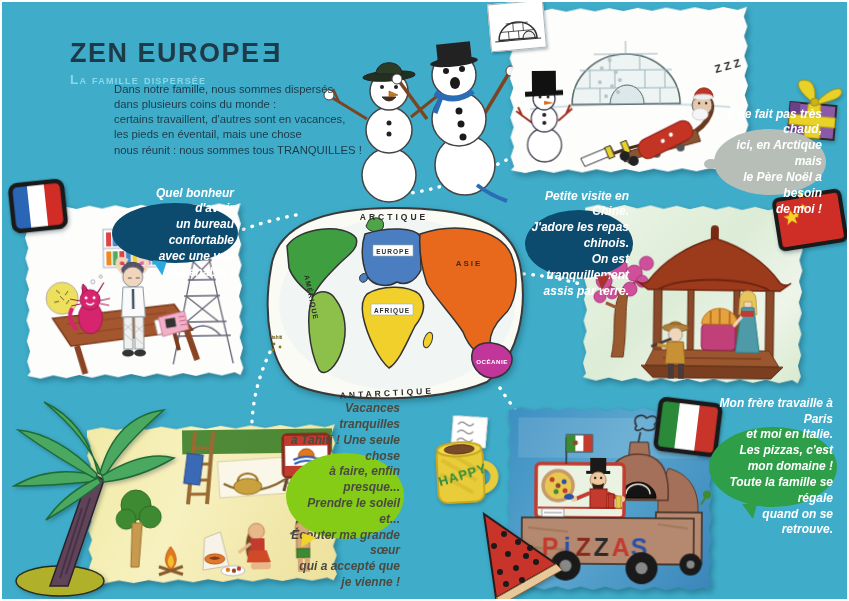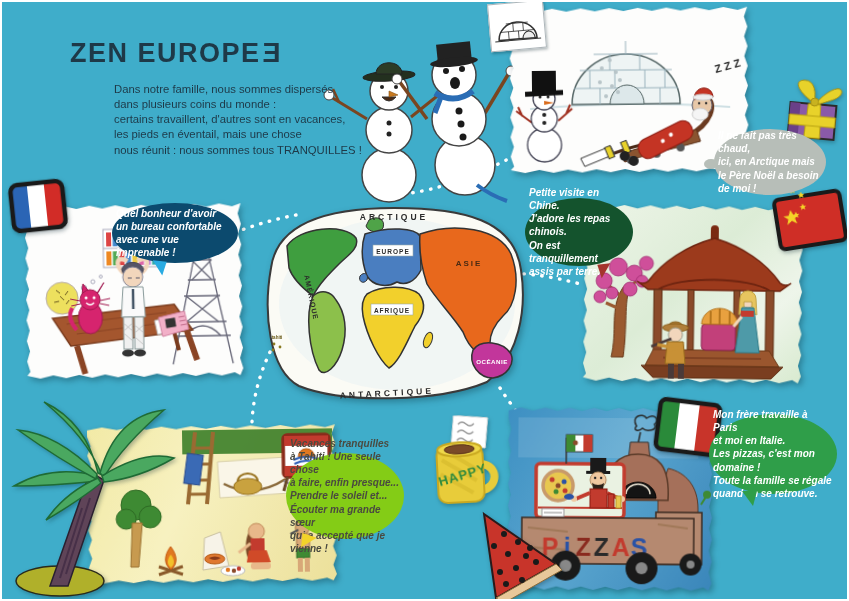--- a/index.html
+++ b/index.html
@@ -43,29 +43,29 @@
   .flag{position:absolute;z-index:4;filter:drop-shadow(1px 2px 2px rgba(0,30,40,.35));}
   #flag-france{left:6px;top:177px;width:60px;height:54px;transform:rotate(-6deg);}
   #flag-china{left:770px;top:186px;width:76px;height:64px;transform:rotate(-9deg);}
   #flag-italy{left:652px;top:396px;width:68px;height:58px;transform:rotate(7deg);}
 
   
   #dots{position:absolute;left:0;top:0;width:845px;height:597px;z-index:1;}
   #dots path{fill:none;stroke:#ffffff;stroke-width:3.4;stroke-linecap:round;stroke-dasharray:0.5 8.5;}
 
   
-  .bubble{position:absolute;border-radius:50%;display:flex;align-items:center;justify-content:center;text-align:left;font-size:10px;font-style:italic;font-weight:bold;line-height:1.32;white-space:pre-line;z-index:5;padding:4px;box-sizing:border-box;}
+  .bubble{position:absolute;border-radius:50%;display:flex;align-items:center;justify-content:center;text-align:right;font-size:12px;font-style:italic;font-weight:bold;line-height:1.32;white-space:pre-line;z-index:5;padding:4px;box-sizing:border-box;}
   .bubble::after{content:"";position:absolute;}
   #bubble-paris{left:110px;top:201px;width:126px;height:60px;background:#0c4a6e;color:#fff;}
   #bubble-paris::after{bottom:-12px;left:32%;border:solid transparent;border-width:14px 3px 0 11px;border-top-color:#29abe2;transform:rotate(6deg);}
   #bubble-arctic{left:712px;top:127px;width:112px;height:66px;background:#b7beb8;color:#fff;}
   #bubble-arctic::after{left:-10px;top:46%;width:14px;height:10px;border-radius:50%;background:#b7beb8;}
-  #bubble-china{left:523px;top:196px;width:108px;height:68px;background:#14532d;color:#fff;}
+  #bubble-china{left:523px;top:208px;width:108px;height:68px;background:#0c4a6e;color:#fff;}
   #bubble-china::after{bottom:-12px;right:20%;border:solid transparent;border-width:14px 10px 0 3px;border-top-color:#a5342c;transform:rotate(-6deg);}
-  #bubble-italy{left:707px;top:412px;width:128px;height:80px;background:#2f9e49;color:#fff;}
+  #bubble-italy{left:707px;top:425px;width:128px;height:80px;background:#2f9e49;color:#fff;}
   #bubble-italy::after{bottom:-12px;left:26%;border:solid transparent;border-width:15px 4px 0 11px;border-top-color:#2f9e49;}
   #bubble-tahiti{left:284px;top:451px;width:118px;height:86px;background:#84cc16;color:#4a4a40;}
   #bubble-tahiti::after{bottom:-10px;left:12%;border:solid transparent;border-width:14px 12px 0 3px;border-top-color:#f2d32a;transform:rotate(18deg);}
 
   svg text{font-family:"Liberation Sans",sans-serif;}
 </style>
 </head>
 <body>
 
 <div class="page">
@@ -73,20 +73,21 @@
   <svg id="dots">
     <path d="M402,192 Q452,186 512,154"></path>
     <path d="M294,213 Q258,220 224,234"></path>
     <path d="M486,272 Q528,268 582,283"></path>
     <path d="M268,350 Q248,392 250,436"></path>
     <path d="M498,386 Q512,408 533,431"></path>
   </svg>
 
   <div class="header">
     <div class="title"><span>ZEN EUROPE</span><span class="flip">E</span></div>
+    <div class="subtitle">La famille dispersée</div>
   </div>
   <div class="para" id="para1">Dans notre famille, nous sommes dispersés
 dans plusieurs coins du monde :
 certains travaillent, d'autres sont en vacances,
 les pieds en éventail, mais une chose
 nous réunit : nous sommes tous TRANQUILLES !</div>
 
   <svg id="snowmen" class="cutout" viewBox="0 0 198 188">
     <g>
       <line x1="52" y1="102" x2="16" y2="80" stroke="#7a4520" stroke-width="3"></line>

